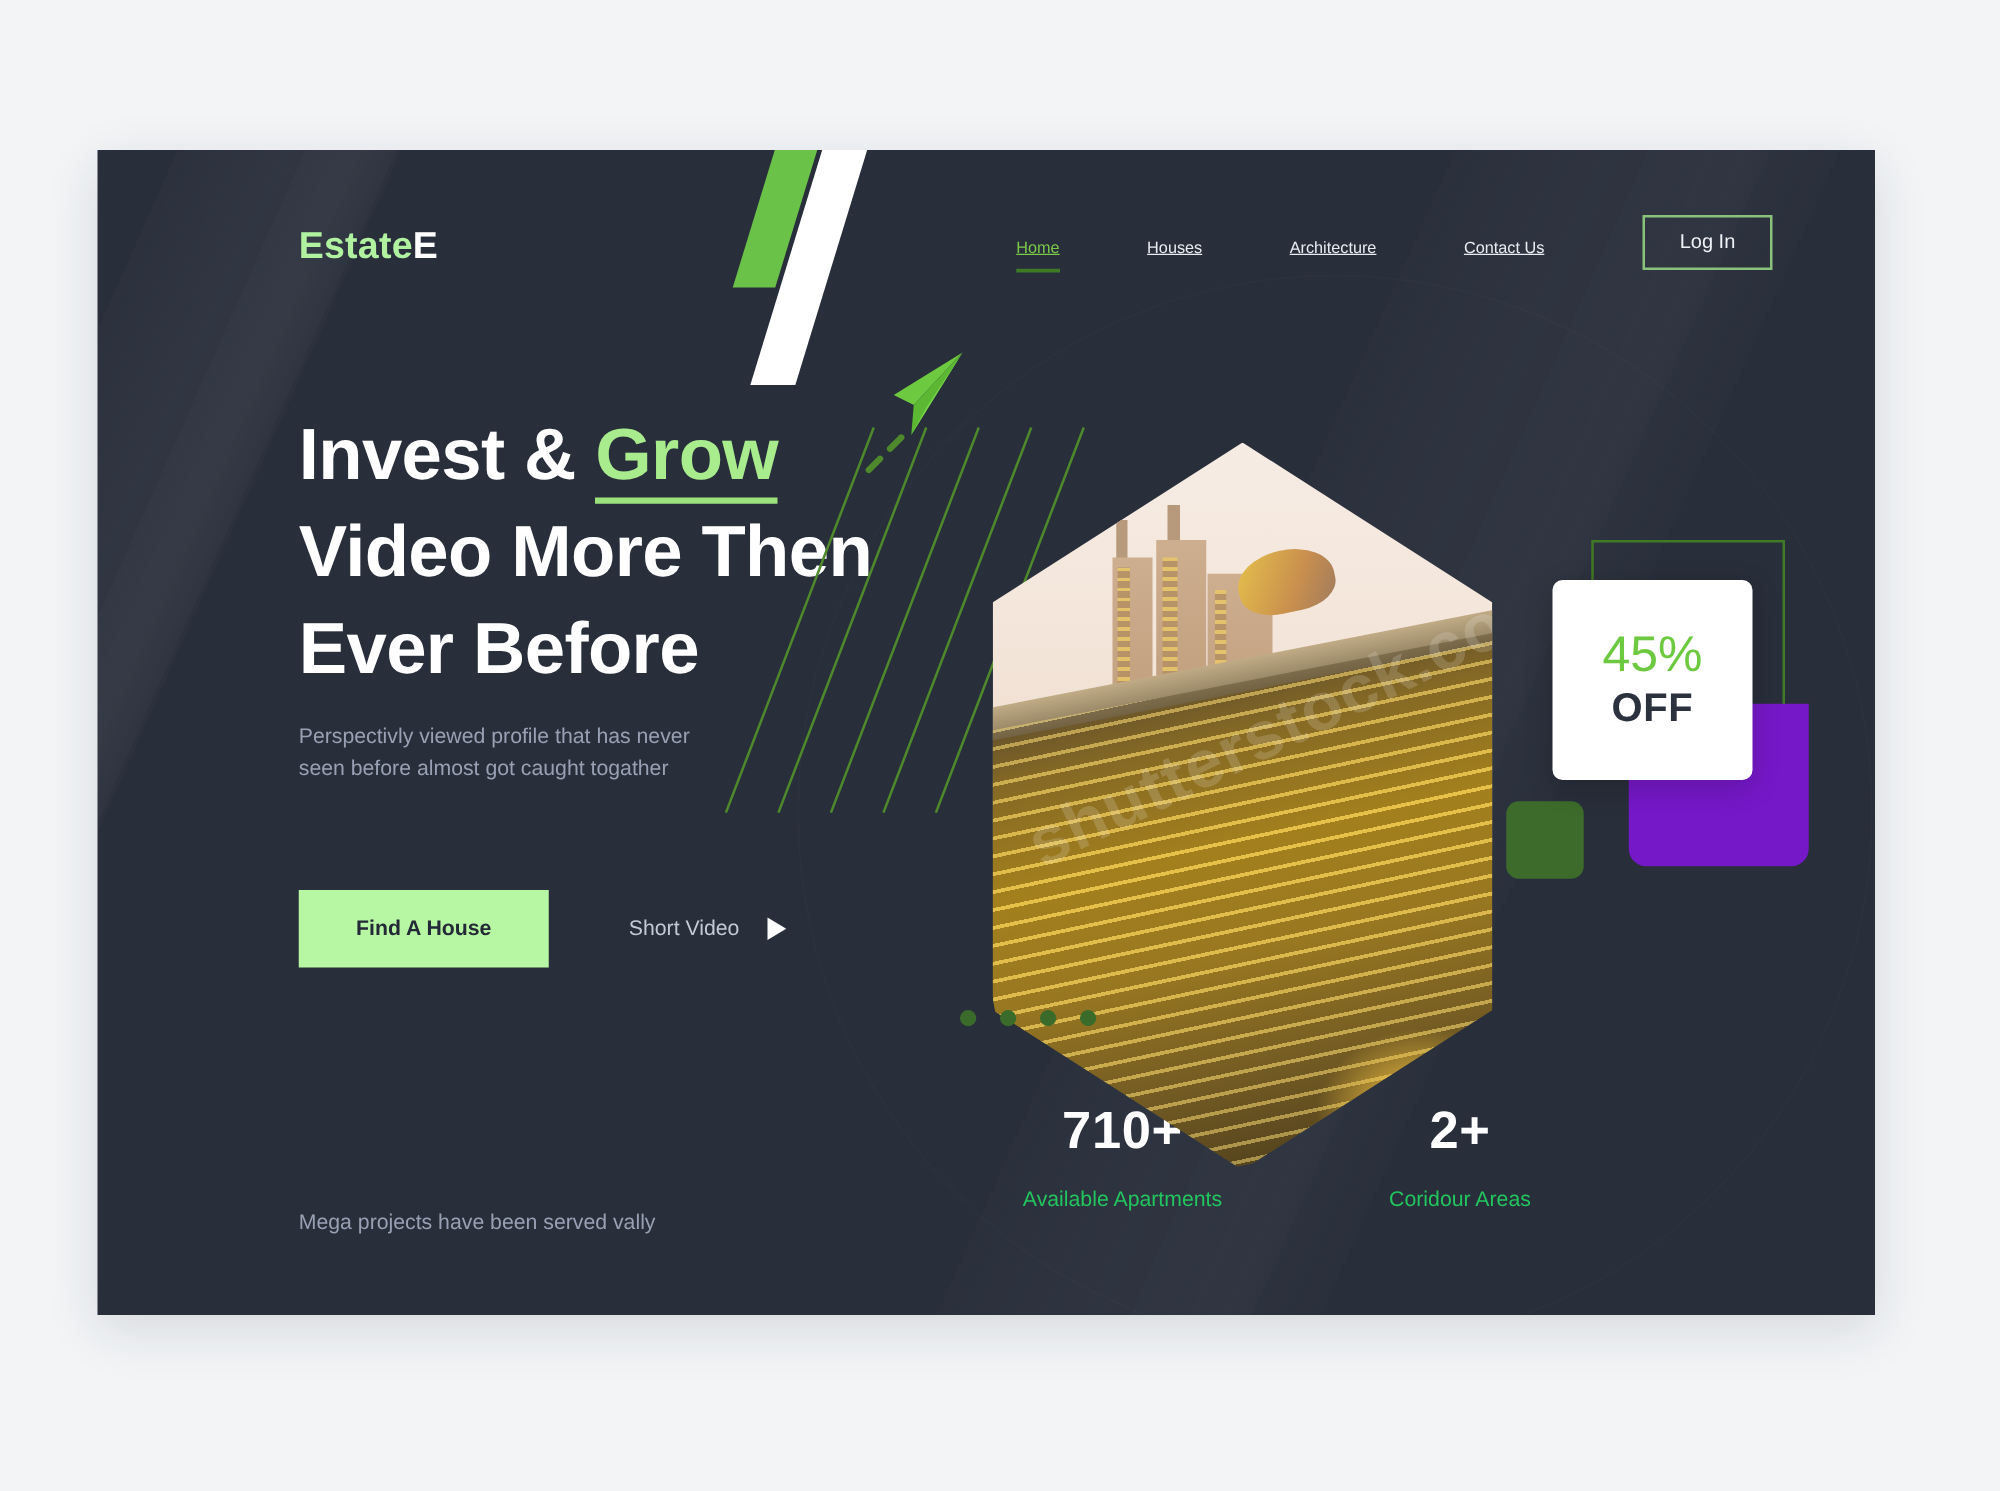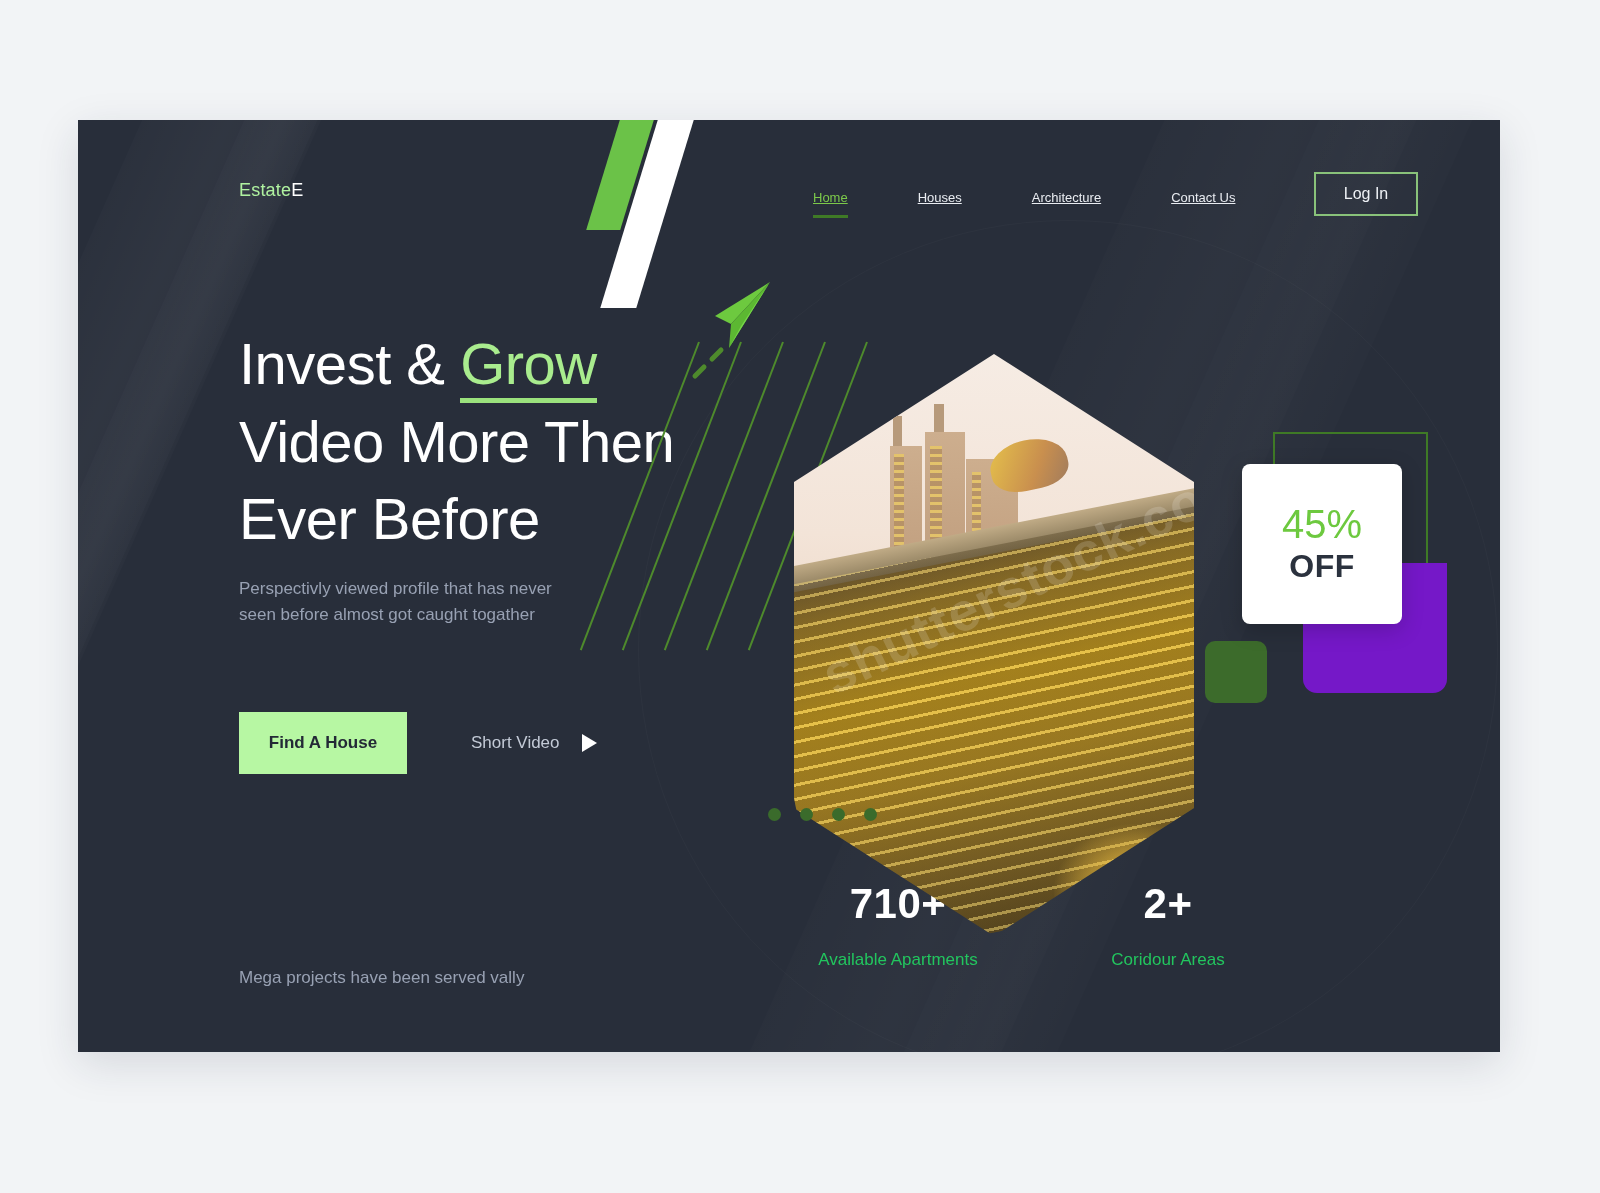--- a/index.html
+++ b/index.html
@@ -40,21 +40,21 @@
     position:absolute;
     left:560px; top:100px; width:860px; height:860px;
     border-radius:50%;
     border:1px solid rgba(255,255,255,.022);
     pointer-events:none;
   }
 
   
   .logo {
     position:absolute; left:161px; top:60px;
-    font-size:18px; font-weight:normal; letter-spacing:.2px;
+    font-size:30px; font-weight:bold; letter-spacing:.2px;
     color:#b0f2a0;
     white-space:nowrap;
   }
   .logo .logo-e { color:#ffffff; }
 
   .slash {
     position:absolute;
     transform:skewX(-17deg);
   }
   .slash-green { left:525px; top:0px;  width:34px; height:110px; background:#6bc248; }
@@ -86,40 +86,40 @@
     background:transparent;
     color:#eef1f5; font-size:16px;
     display:flex; align-items:center; justify-content:center;
     cursor:pointer;
     font-family:"Liberation Sans", sans-serif;
   }
 
   
   .headline {
     position:absolute; left:161px; top:205px;
-    font-size:58px; font-weight:normal; line-height:1.34;
+    font-size:58px; font-weight:bold; line-height:1.34;
     color:#ffffff; letter-spacing:-.5px;
   }
   .headline .grow {
     color:#a9ec8e;
     border-bottom:5px solid #9be27d;
     padding-bottom:2px;
   }
   .subcopy {
     position:absolute; left:161px; top:456px;
     width:330px;
     font-size:17px; line-height:1.55;
     color:#98a1b3;
   }
   .cta-row {
     position:absolute; left:161px; top:592px;
     display:flex; align-items:center;
   }
   .find-btn {
-    width:168px; height:62px;
+    width:200px; height:62px;
     background:#b7f7a3;
     color:#232936; font-size:17px; font-weight:bold;
     border:none; cursor:pointer;
     display:flex; align-items:center; justify-content:center;
     font-family:"Liberation Sans", sans-serif;
   }
   .video-link {
     margin-left:64px;
     display:flex; align-items:center; gap:22px;
     cursor:pointer;

